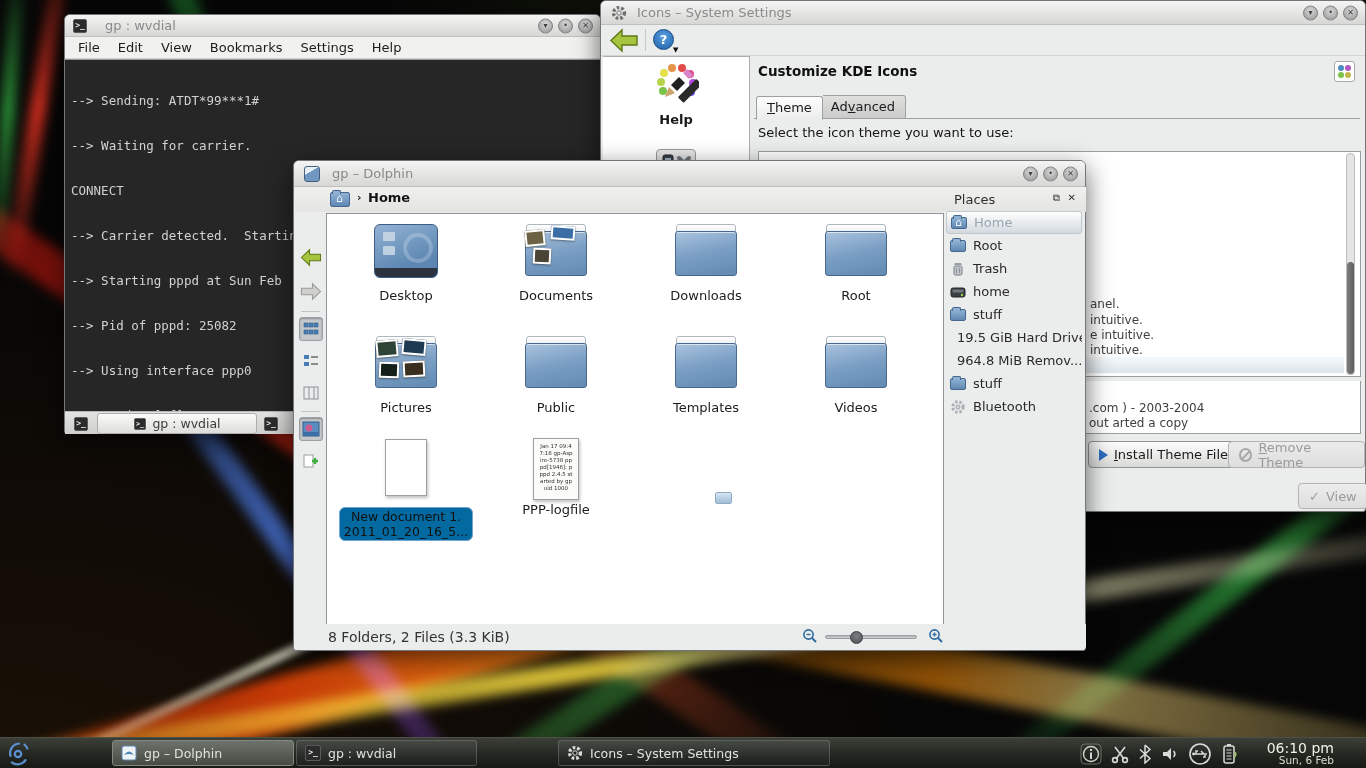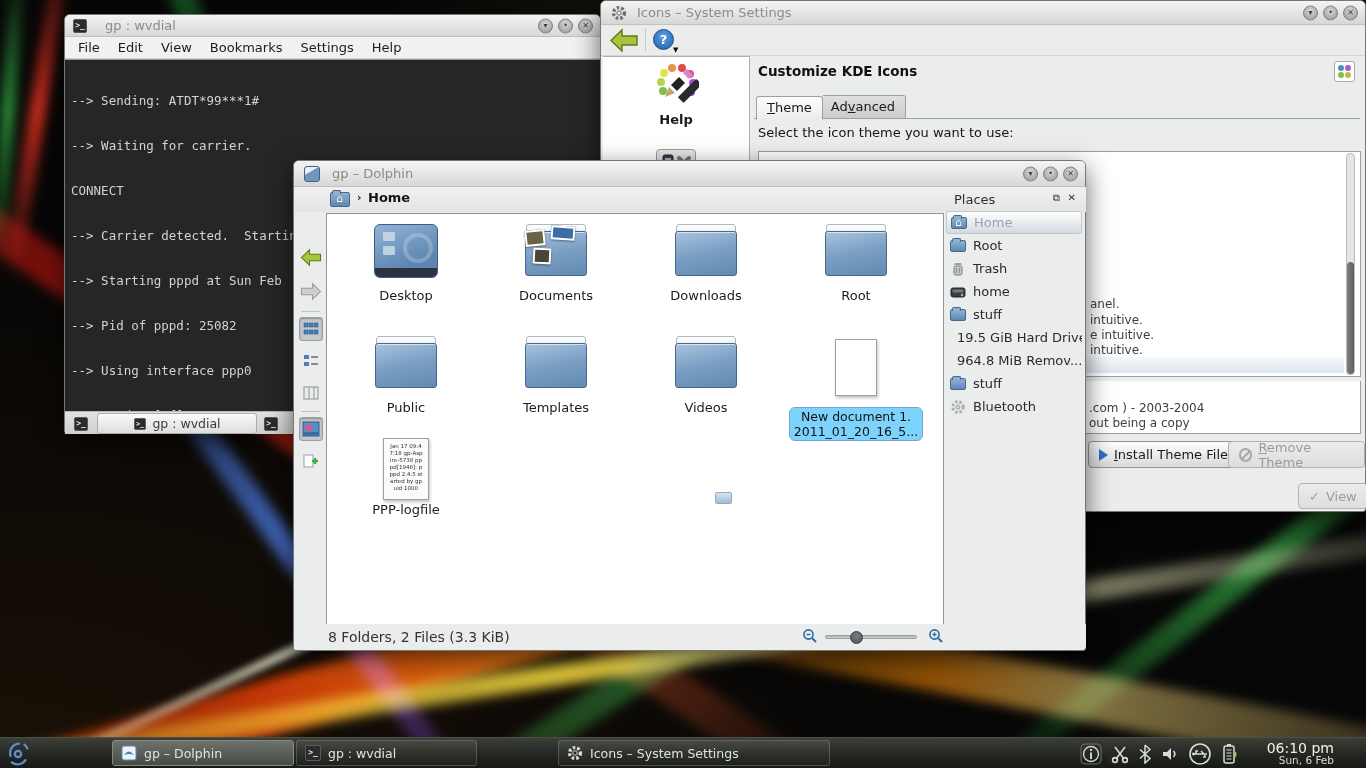--- a/index.html
+++ b/index.html
@@ -164,21 +164,21 @@
   .desktop-ic .swirl { position:absolute; right:4px; top:8px; width:30px; height:30px; border-radius:50%;
       border:4px solid rgba(255,255,255,.22); }
   
   .ph { position:absolute; border:2px solid #fff; box-shadow:0 1px 2px rgba(0,0,0,.4); }
   
   .page-ic { width:42px; height:57px; background:#fff; border:1px solid #9aa0a4; box-shadow:1px 2px 3px rgba(0,0,0,.25); }
   .logfile-ic { width:46px; height:62px; background:#fbfbf9; border:1px solid #9aa0a4; box-shadow:1px 2px 3px rgba(0,0,0,.25);
                 padding-top:4px; font-size:5.5px; line-height:7px; color:#333; text-align:center;
                 font-family:"DejaVu Sans",sans-serif; overflow:hidden; }
   .sel-label { display:inline-block; margin-top:5px; padding:1px 4px; font-size:12.5px; line-height:15px; color:#111;
-               background:#7dd3fc; border:1px solid #77a4d2; border-radius:6px; }
+               background:#0369a1; border:1px solid #77a4d2; border-radius:6px; }
   .artifact { position:absolute; left:388px; top:278px; width:17px; height:12px; border-radius:2px;
               background:linear-gradient(#cfe0ef,#8fb2d0); border:1px solid #7d9cba; opacity:.85; }
   
   .places { position:absolute; left:652px; top:28px; width:136px; }
   .places-hdr { position:relative; height:22px; }
   .places-hdr .plbl { font-size:13px; color:#2e2e2e; margin-left:8px; }
   .places-hdr .pbtn { position:absolute; top:3px; font-size:10px; color:#333; }
   .place-row { height:23px; display:flex; align-items:center; gap:7px; padding-left:4px;
                font-size:13px; color:#2a2a2a; white-space:nowrap; overflow:hidden; }
   .place-row.selected { background:linear-gradient(#fefefe,#d3dae0); border:1px solid #bfc7cd;
@@ -349,21 +349,21 @@
     <div class="frag" style="top:296px;">anel.</div>
     <div class="frag" style="top:312px;">intuitive.</div>
     <div class="frag" style="top:327px;">e intuitive.</div>
     <div class="frag" style="top:342px;">intuitive.</div>
     <div class="sel-row"></div>
     <div class="vscroll">
         <div class="handle"></div>
       </div>
     <div class="desc-box"></div>
     <div class="frag" style="top:400px;left:488px;">.com ) - 2003-2004</div>
-    <div class="frag" style="top:415px;left:488px;">out being a copy</div>
+    <div class="frag" style="top:415px;left:488px;">out arted a copy</div>
     <div class="btn" style="left:487px;top:440px;">
       <span class="install-ic"></span>
       <span><span class="u">I</span><span>nstall Theme File...</span></span>
     </div>
     <div class="btn disabled" style="left:627px;top:440px;">
       <span class="no-ic"></span>
       <span><span class="u">R</span><span>emove Theme</span></span>
     </div>
     <div class="btn disabled" style="left:697px;top:482px;height:26px;">
       <span class="check-ic">✓</span>
@@ -484,20 +484,33 @@
         <div class="cell">
           <div class="ic">
               <span class="bigfolder">
                 <span class="back"></span>
                 <span class="front"></span>
               </span>
             </div>
           <div class="lbl">Root</div>
         </div>
 
+        <div class="cell">
+          <div class="ic">
+              <span class="bigfolder">
+            <span class="back"></span>
+                <span class="front"></span>
+            <span class="ph" style="left:1px;top:4px;width:22px;height:17px;background:#2e4436;transform:rotate(-5deg);"></span>
+            <span class="ph" style="left:27px;top:3px;width:24px;height:16px;background:#1e3a52;transform:rotate(5deg);"></span>
+            <span class="ph" style="left:4px;top:26px;width:20px;height:16px;background:#16201a;transform:rotate(2deg);"></span>
+            <span class="ph" style="left:28px;top:25px;width:22px;height:16px;background:#3a2e1e;transform:rotate(-3deg);"></span>
+          </span>
+            </div>
+          <div class="lbl">Pictures</div>
+        </div>
         <div class="cell">
           <div class="ic">
               <span class="bigfolder">
                 <span class="back"></span>
                 <span class="front"></span>
               </span>
             </div>
           <div class="lbl">Public</div>
         </div>
         <div class="cell">

